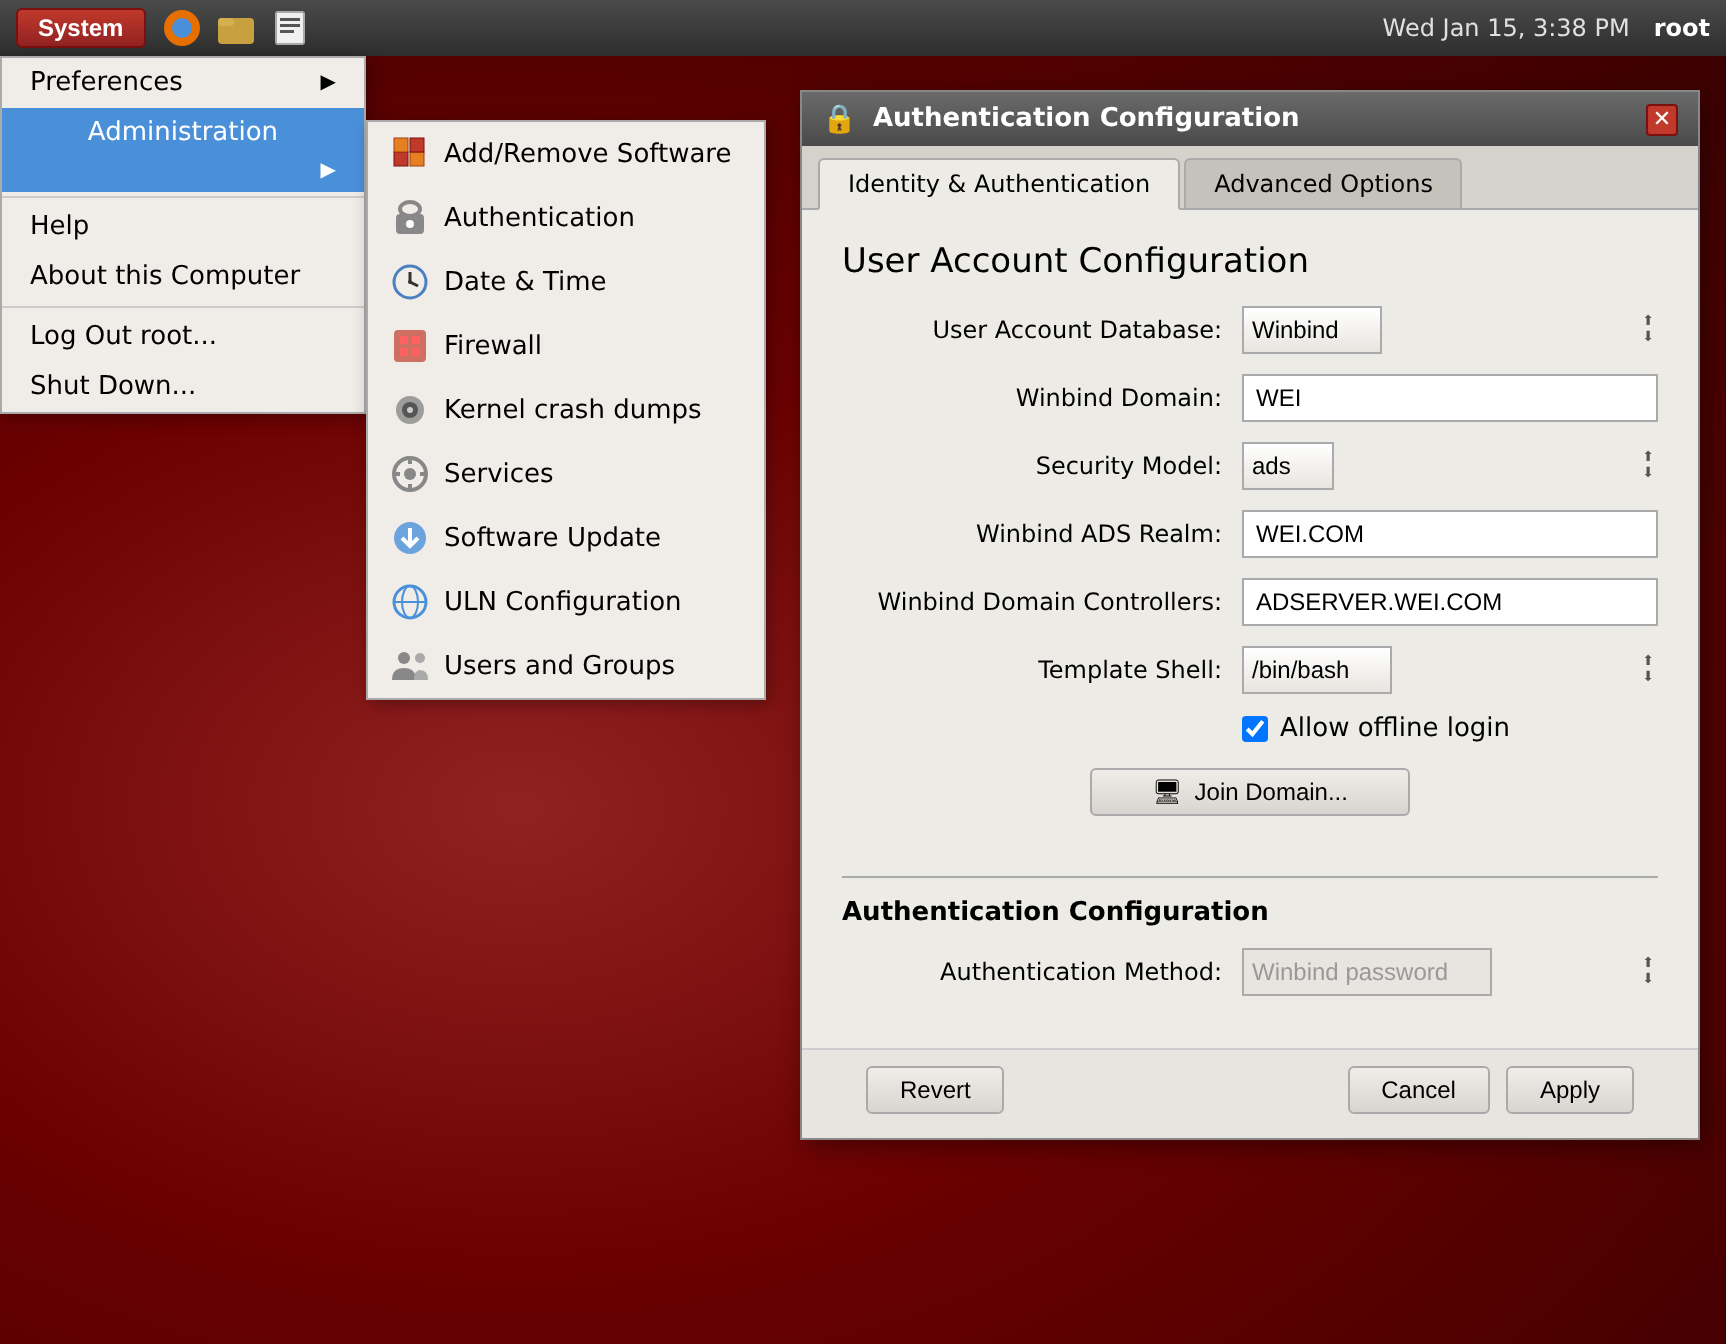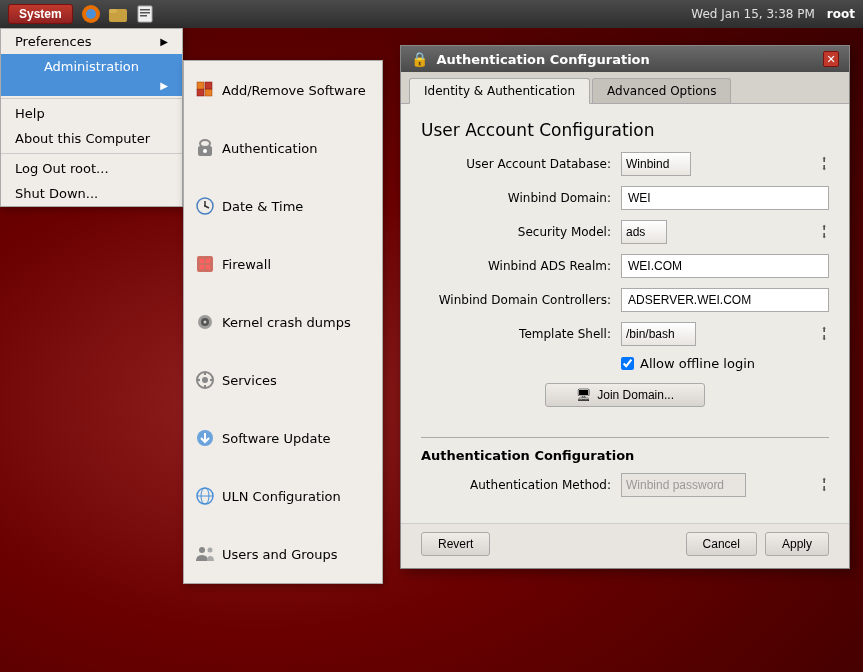--- a/index.html
+++ b/index.html
@@ -104,21 +104,21 @@
       position: absolute;
       left: 183px;
       top: 32px;
       background: #f0ede8;
       border: 1px solid #aaa;
       box-shadow: 2px 2px 8px rgba(0,0,0,0.3);
       min-width: 200px;
       z-index: 201;
     }
     .menu-level2 .menu-item {
-      padding: 18px 10px;
+      padding: 5px 10px;
     }
     .menu-icon {
       width: 22px;
       height: 22px;
       display: inline-flex;
       align-items: center;
       justify-content: center;
       flex-shrink: 0;
     }
 
@@ -280,21 +280,21 @@
     .section-title2 {
       font-weight: bold;
       font-size: 13px;
       margin-bottom: 10px;
     }
 
     
     .dialog-footer {
       display: flex;
       justify-content: space-between;
-      padding: 8px 20px 12px;
+      padding: 8px 32px 12px;
       border-top: 1px solid #ccc;
       background: #e8e5e0;
     }
     .footer-right {
       display: flex;
       gap: 8px;
     }
   </style>
 </head>
 <body>

